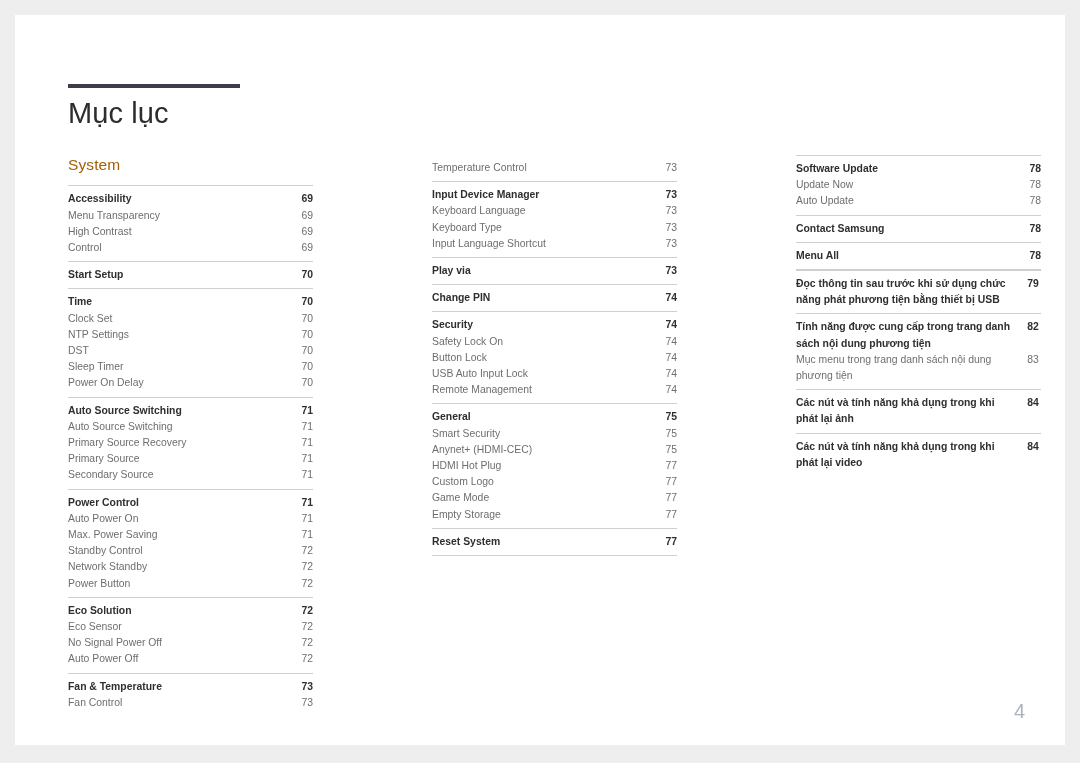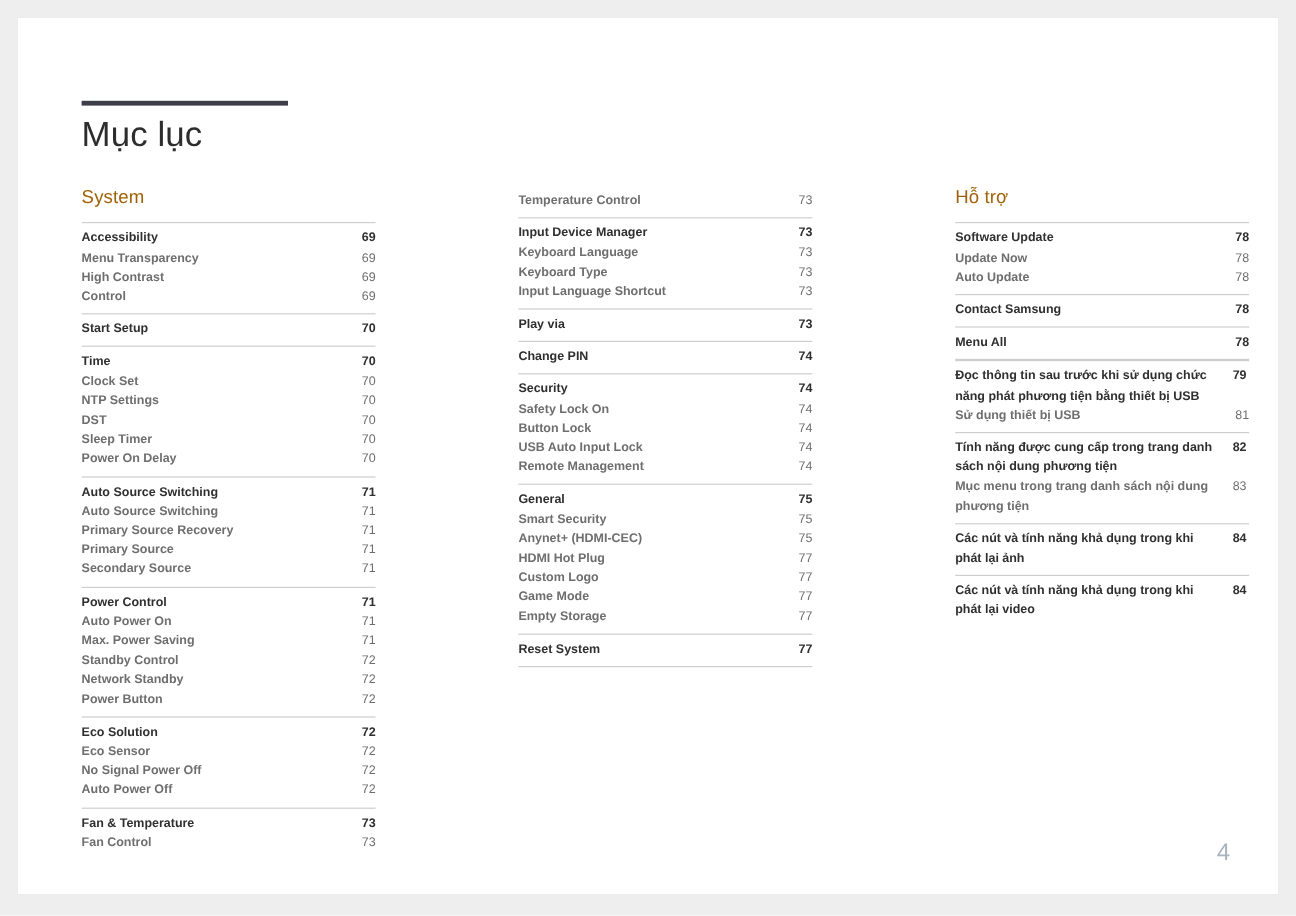--- a/index.html
+++ b/index.html
@@ -84,21 +84,20 @@
     font-weight: 400;
   }
   .entry.primary {
     color: #2f2f2f;
     font-weight: 700;
   }
   .entry .label {
     flex: 1 1 auto;
     padding-right: 8px;
     word-break: normal;
-    font-weight: bold;
   }
   .entry .pg {
     flex: 0 0 auto;
     text-align: right;
     min-width: 16px;
   }
   
   .entry.wrap {
     display: block;
     position: relative;
@@ -351,21 +350,20 @@
         </div>
         <div class="group last">
           <div class="entry primary">
             <span class="label">Reset System</span>
             <span class="pg">77</span>
           </div>
         </div>
       </div>
     <div class="col-gap"></div>
     <div class="col" id="col-2">
-        <div class="sec-head">Hỗ trợ</div>
         <div class="group">
           <div class="entry primary">
             <span class="label">Software Update</span>
             <span class="pg">78</span>
           </div>
           <div class="entry">
             <span class="label">Update Now</span>
             <span class="pg">78</span>
           </div>
           <div class="entry">
@@ -382,24 +380,20 @@
         <div class="group last">
           <div class="entry primary">
             <span class="label">Menu All</span>
             <span class="pg">78</span>
           </div>
         </div>
         <div class="group">
           <div class="entry primary wrap">
             <span class="pg">79</span>
             <span class="label">Đọc thông tin sau trước khi sử dụng chức năng phát phương tiện bằng thiết bị USB</span>
-          </div>
-          <div class="entry">
-            <span class="label">Sử dụng thiết bị USB</span>
-            <span class="pg">81</span>
           </div>
         </div>
         <div class="group">
           <div class="entry primary wrap">
             <span class="pg">82</span>
             <span class="label">Tính năng được cung cấp trong trang danh sách nội dung phương tiện</span>
           </div>
           <div class="entry wrap">
             <span class="pg">83</span>
             <span class="label">Mục menu trong trang danh sách nội dung phương tiện</span>

